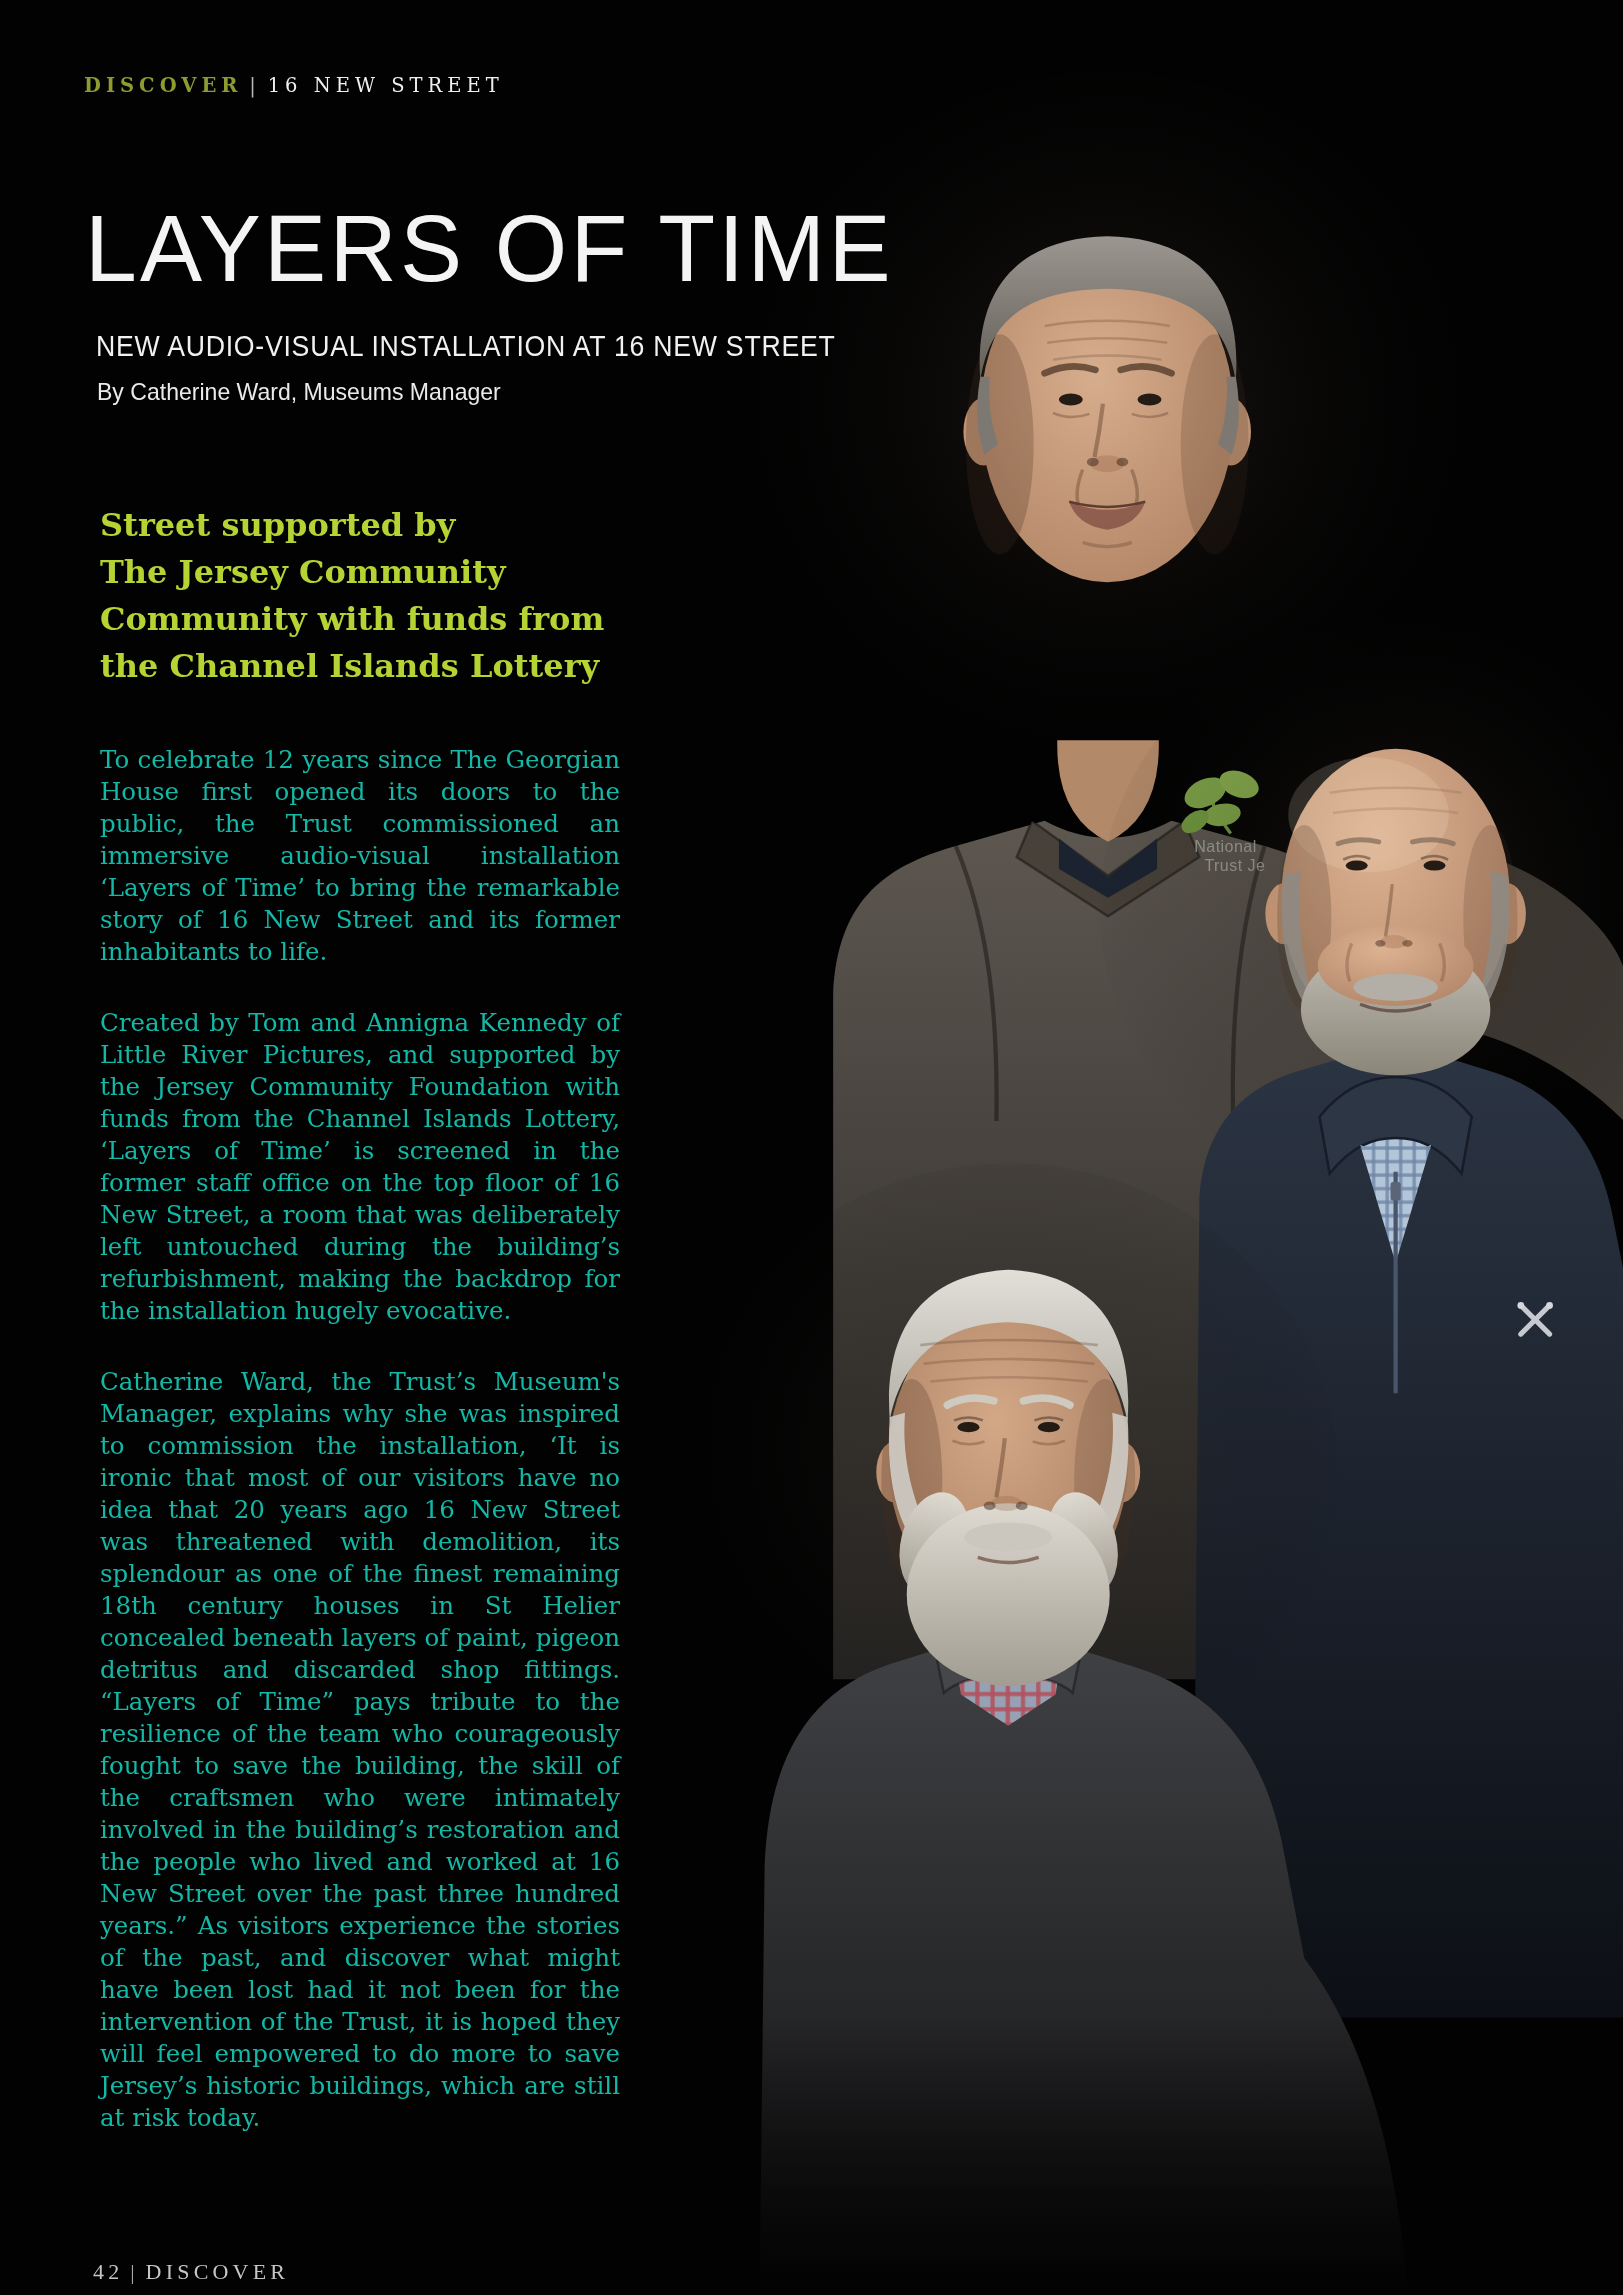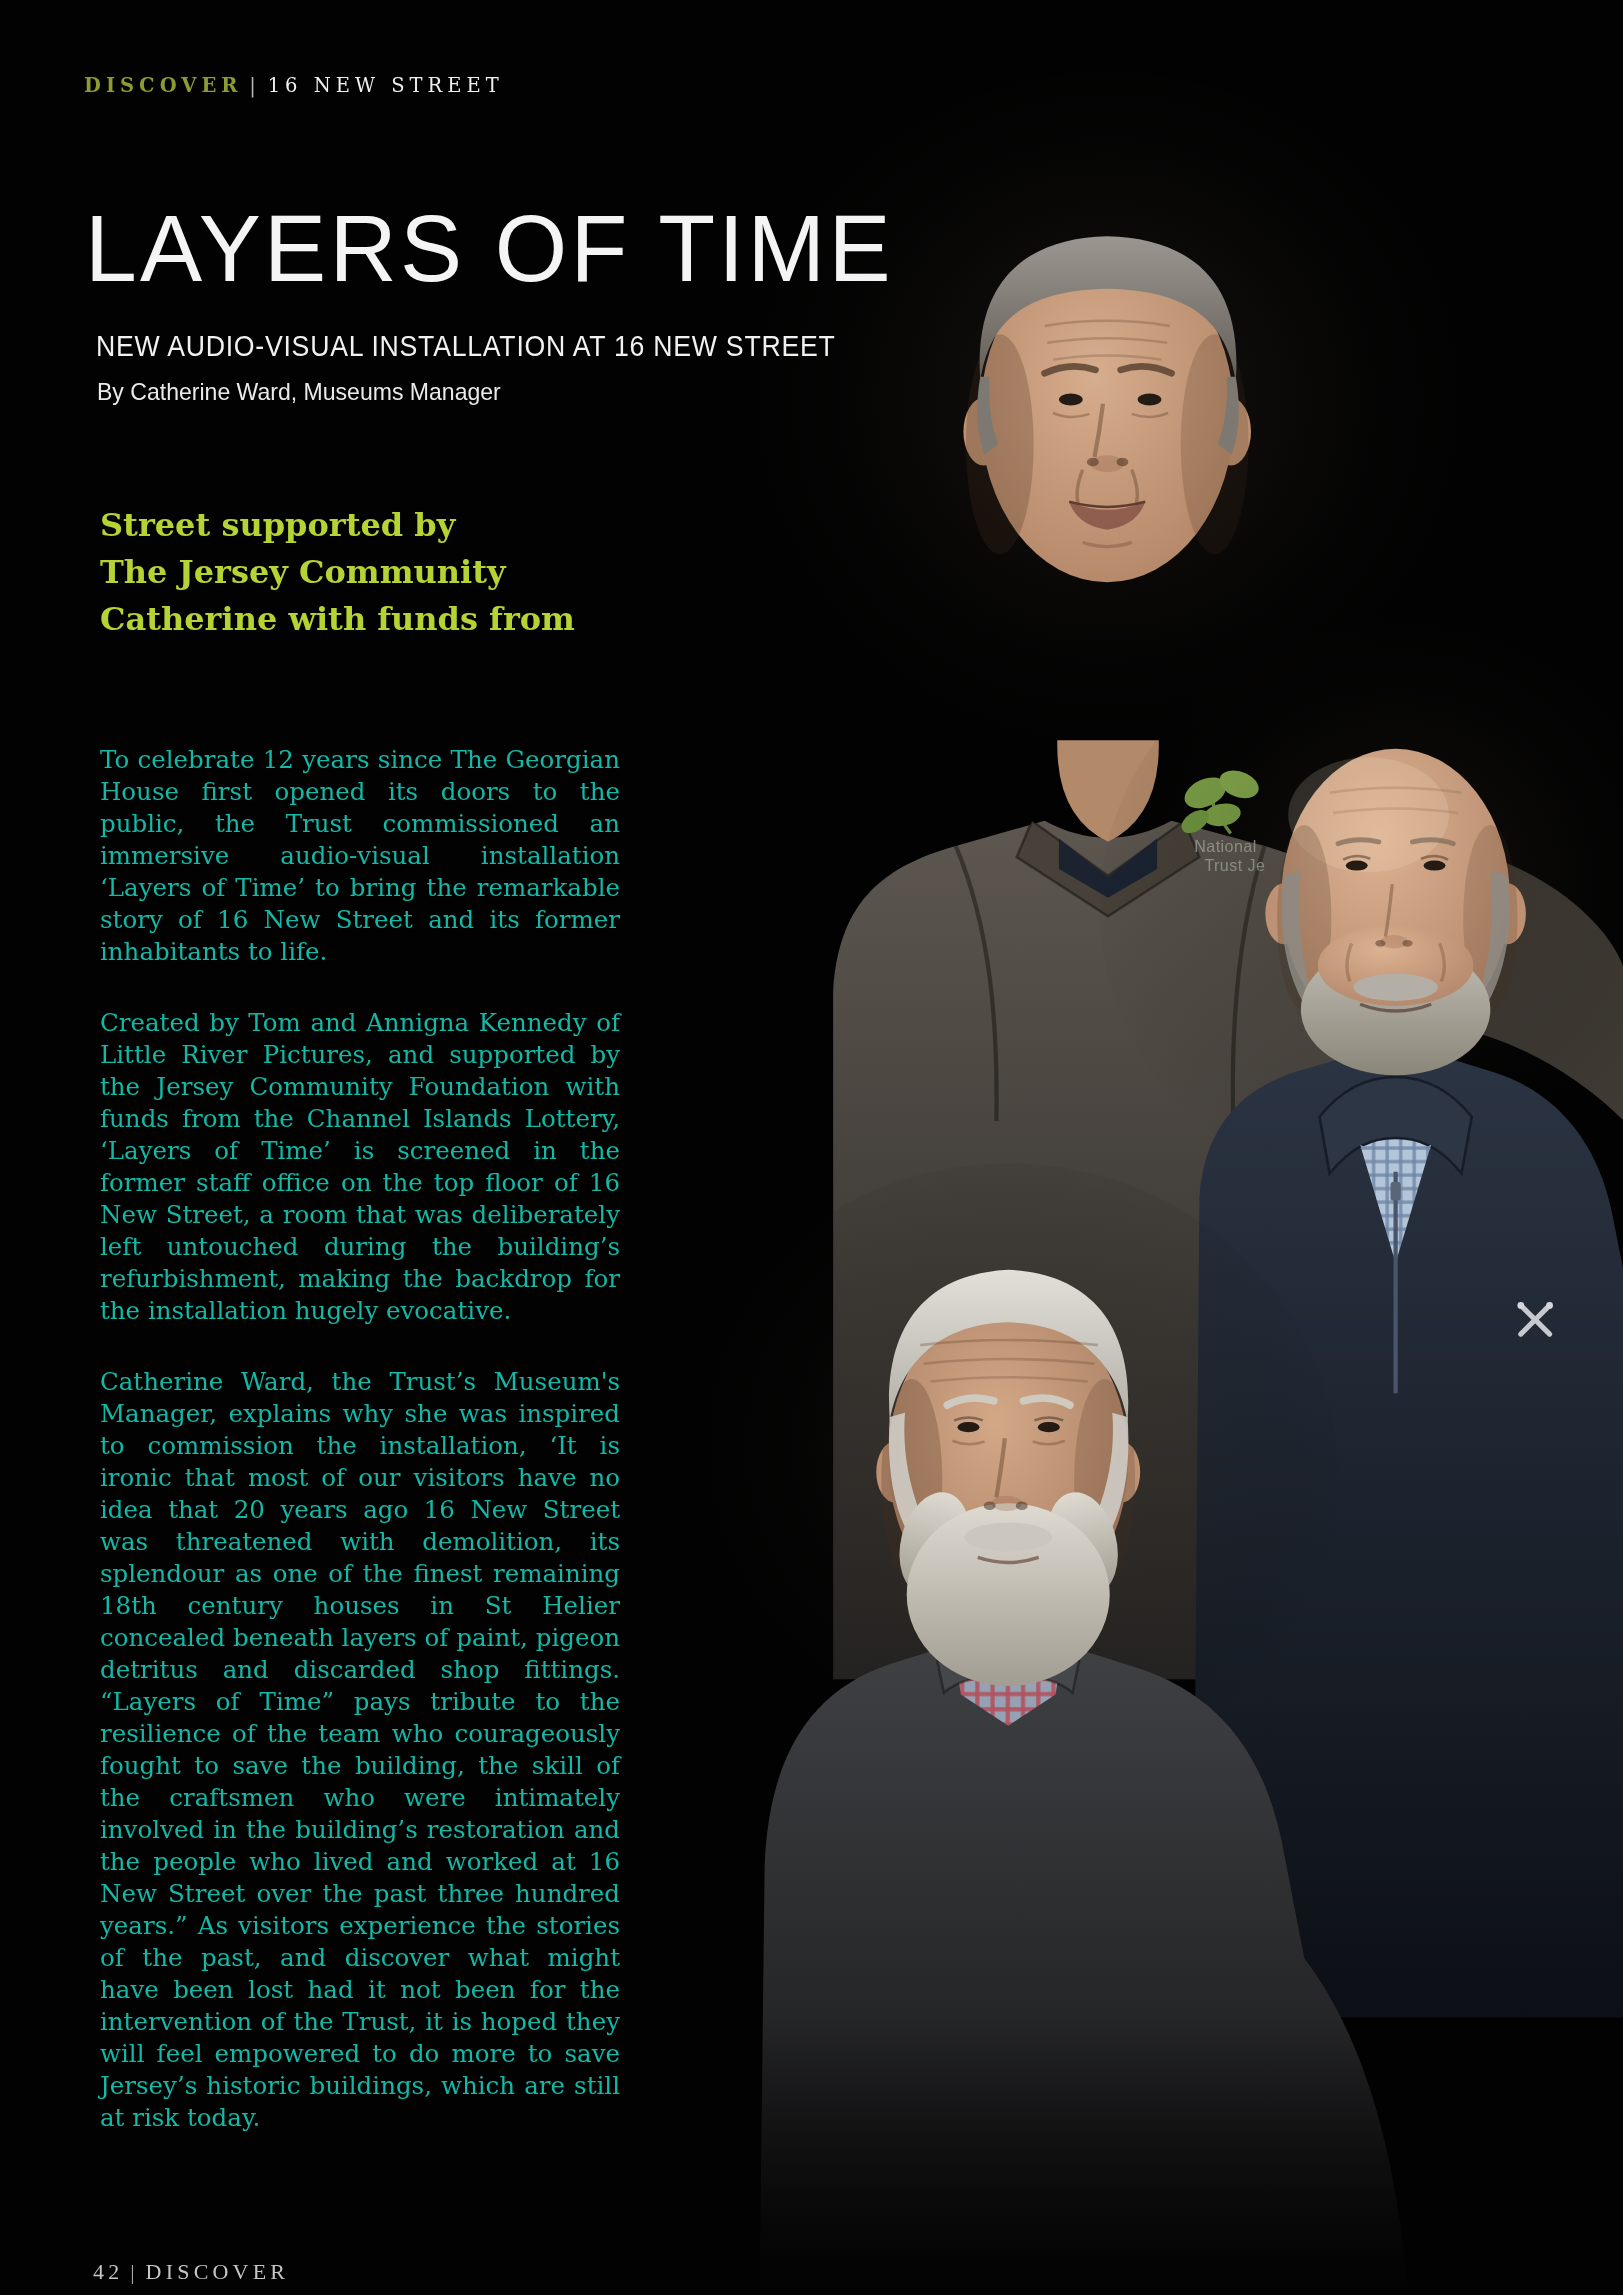--- a/index.html
+++ b/index.html
@@ -273,21 +273,22 @@
     <span class="mag">DISCOVER</span><span class="div">|</span><span class="sec">16 NEW STREET</span>
   </div>
 
   <h1 class="title">LAYERS OF TIME</h1>
   <div class="subtitle">NEW AUDIO-VISUAL INSTALLATION AT 16 NEW STREET</div>
   <div class="byline">By Catherine Ward, Museums Manager</div>
 
   <div class="support">
     <div>Street supported by</div>
     <div>The Jersey Community</div>
-    <div>Catherine with funds from</div>
+    <div>Community with funds from</div>
+    <div>the Channel Islands Lottery</div>
   </div>
 
   <div class="bodycol">
     <p>To celebrate 12 years since The Georgian House first opened its doors to the public, the Trust commissioned an immersive audio-visual installation ‘Layers of Time’ to bring the remarkable story of 16 New Street and its former inhabitants to life.</p>
     <p>Created by Tom and Annigna Kennedy of Little River Pictures, and supported by the Jersey Community Foundation with funds from the Channel Islands Lottery, ‘Layers of Time’ is screened in the former staff office on the top floor of 16 New Street, a room that was deliberately left untouched during the building’s refurbishment, making the backdrop for the installation hugely evocative.</p>
     <p>Catherine Ward, the Trust’s Museum's Manager, explains why she was inspired to commission the installation, ‘It is ironic that most of our visitors have no idea that 20 years ago 16 New Street was threatened with demolition, its splendour as one of the finest remaining 18th century houses in St Helier concealed beneath layers of paint, pigeon detritus and discarded shop fittings. “Layers of Time” pays tribute to the resilience of the team who courageously fought to save the building, the skill of the craftsmen who were intimately involved in the building’s restoration and the people who lived and worked at 16 New Street over the past three hundred years.” As visitors experience the stories of the past, and discover what might have been lost had it not been for the intervention of the Trust, it is hoped they will feel empowered to do more to save Jersey’s historic buildings, which are still at risk today.</p>
   </div>
 
   <div class="footer">
     <span>42</span><span class="div">|</span><span>DISCOVER</span>

